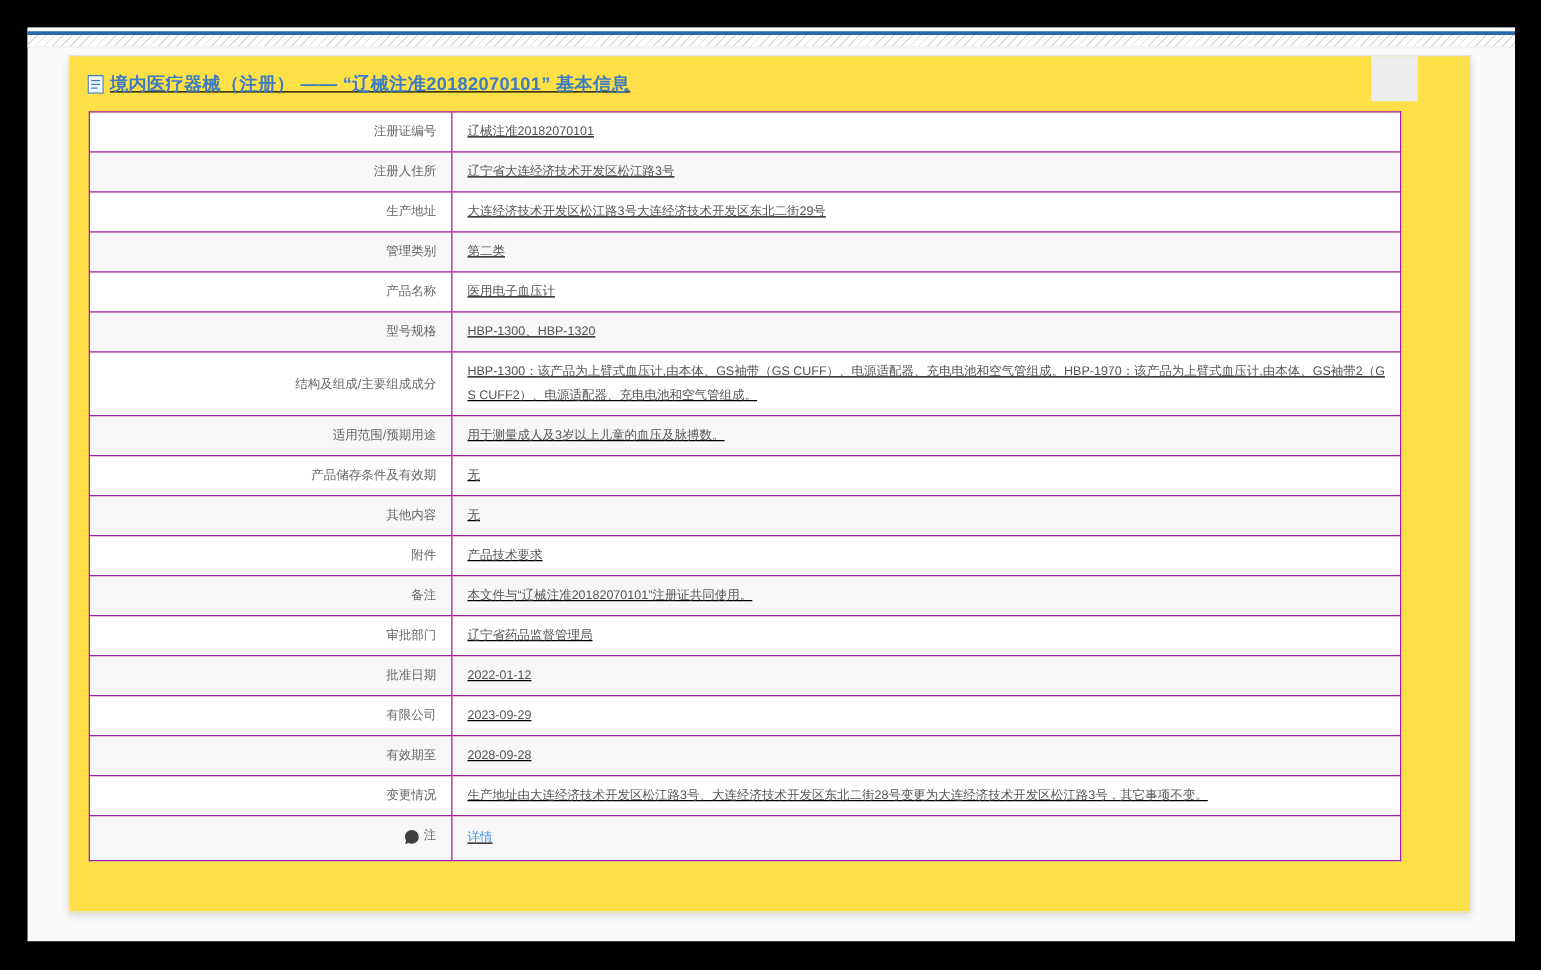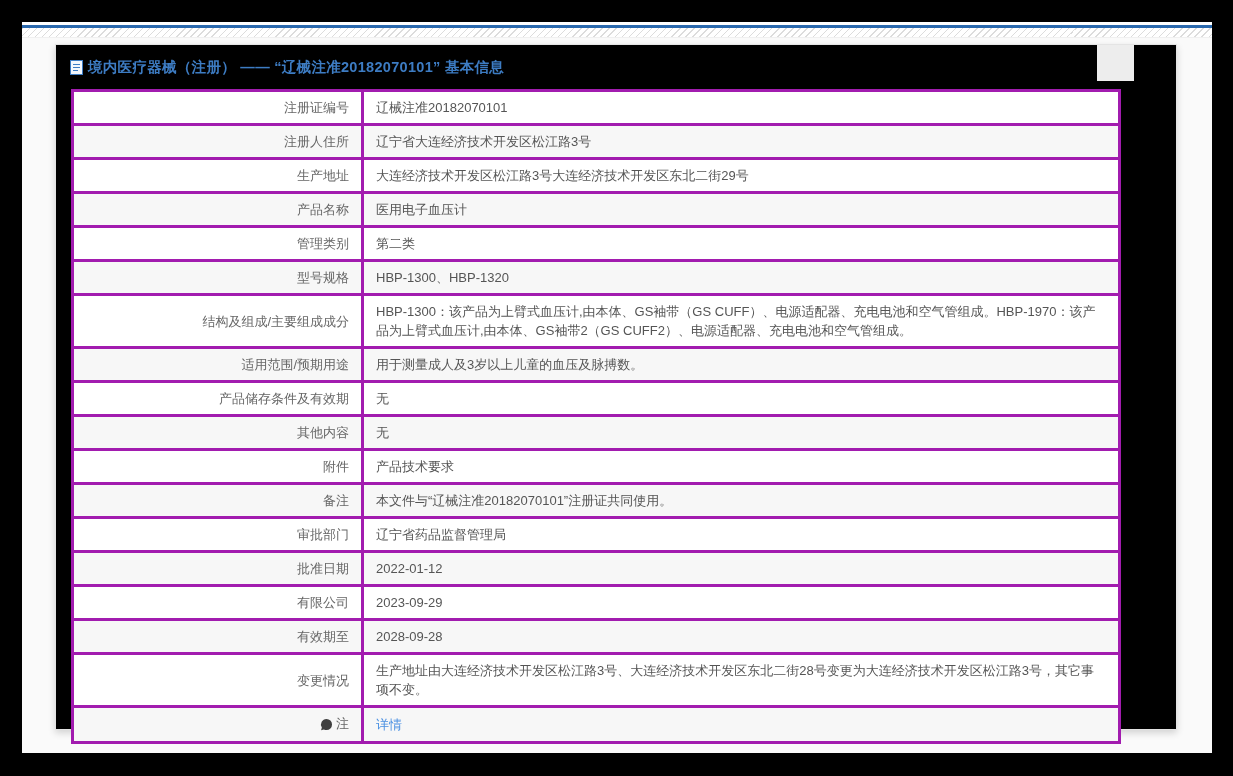--- a/index.html
+++ b/index.html
@@ -23,23 +23,24 @@
     background-color: #ffffff;
     background-image: repeating-linear-gradient(135deg, #dcdcdc 0, #dcdcdc 1px, transparent 1px, transparent 5px);
     border-bottom: 1px solid #f0f0f0;
   }
   .card {
     position: relative;
     margin-left: 33px;
     margin-top: 6px;
     width: 1122px;
     height: 686px;
-    background: #000000;
+    background: #fde047;
     border: 1px solid #e4e4e4;
     box-shadow: 0 3px 7px rgba(0,0,0,0.16);
+    text-decoration: underline;
   }
   .corner-button {
     position: absolute;
     top: 0; right: 42px;
     width: 37px; height: 36px;
     background: #ededed;
     border: none;
     cursor: pointer;
   }
   .title-bar {
@@ -54,22 +55,22 @@
     font-weight: bold;
     letter-spacing: 0.3px;
   }
   table.info-table {
     margin: 0 15px;
     width: 1050px;
     border-collapse: collapse;
     table-layout: fixed;
   }
   table.info-table td {
-    border: 3px solid #a21caf;
-    font-size: 13px;
+    border: 1px solid #a21caf;
+    font-size: 10px;
     line-height: 19px;
     padding: 6px 12px;
     vertical-align: middle;
     word-break: break-all;
   }
   table.info-table tr:nth-child(even) td { background: #f7f7f7; }
   table.info-table tr:nth-child(odd) td { background: #ffffff; }
   td.lbl {
     width: 290px;
     text-align: right;
@@ -129,33 +130,33 @@
 
         <span>生产地址</span>
       </span>
     </td>
     <td class="val">大连经济技术开发区松江路3号大连经济技术开发区东北二街29号</td>
   </tr>
           <tr>
     <td class="lbl">
       <span class="lbl-inner">
 
+        <span>管理类别</span>
+      </span>
+    </td>
+    <td class="val">第二类</td>
+  </tr>
+          <tr>
+    <td class="lbl">
+      <span class="lbl-inner">
+
         <span>产品名称</span>
       </span>
     </td>
     <td class="val">医用电子血压计</td>
-  </tr>
-          <tr>
-    <td class="lbl">
-      <span class="lbl-inner">
-
-        <span>管理类别</span>
-      </span>
-    </td>
-    <td class="val">第二类</td>
   </tr>
           <tr>
     <td class="lbl">
       <span class="lbl-inner">
 
         <span>型号规格</span>
       </span>
     </td>
     <td class="val">HBP-1300、HBP-1320</td>
   </tr>

